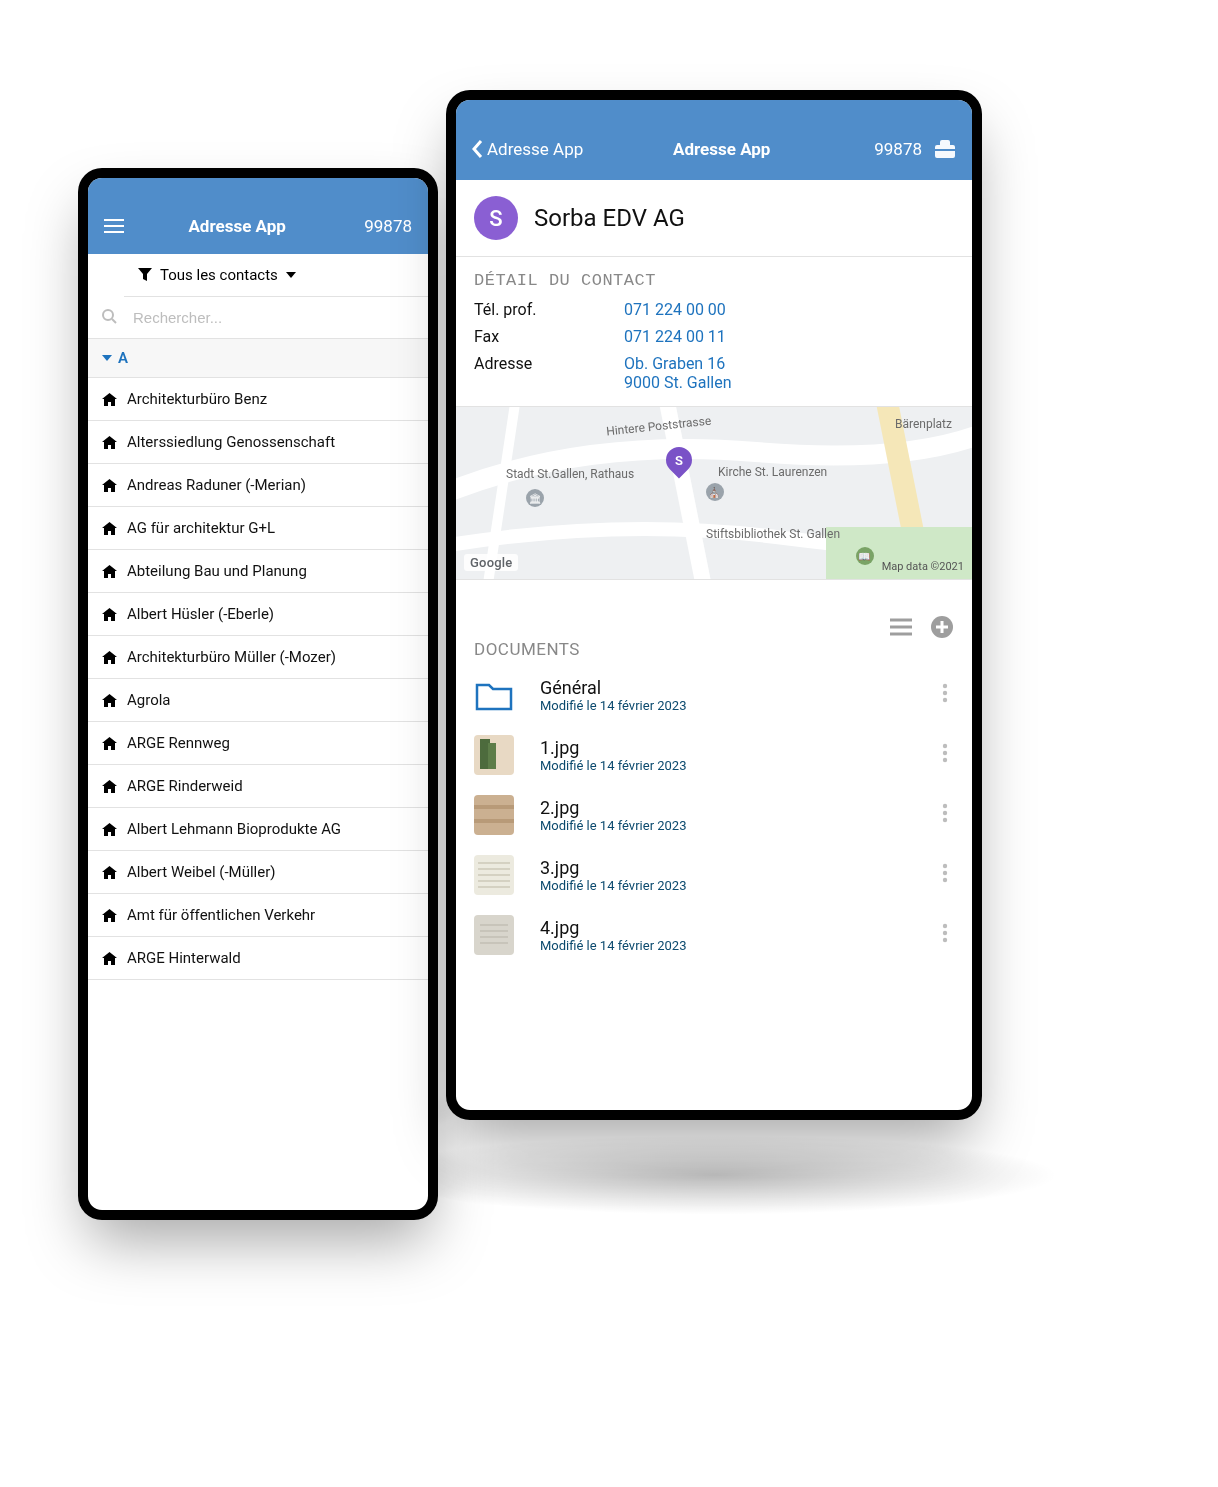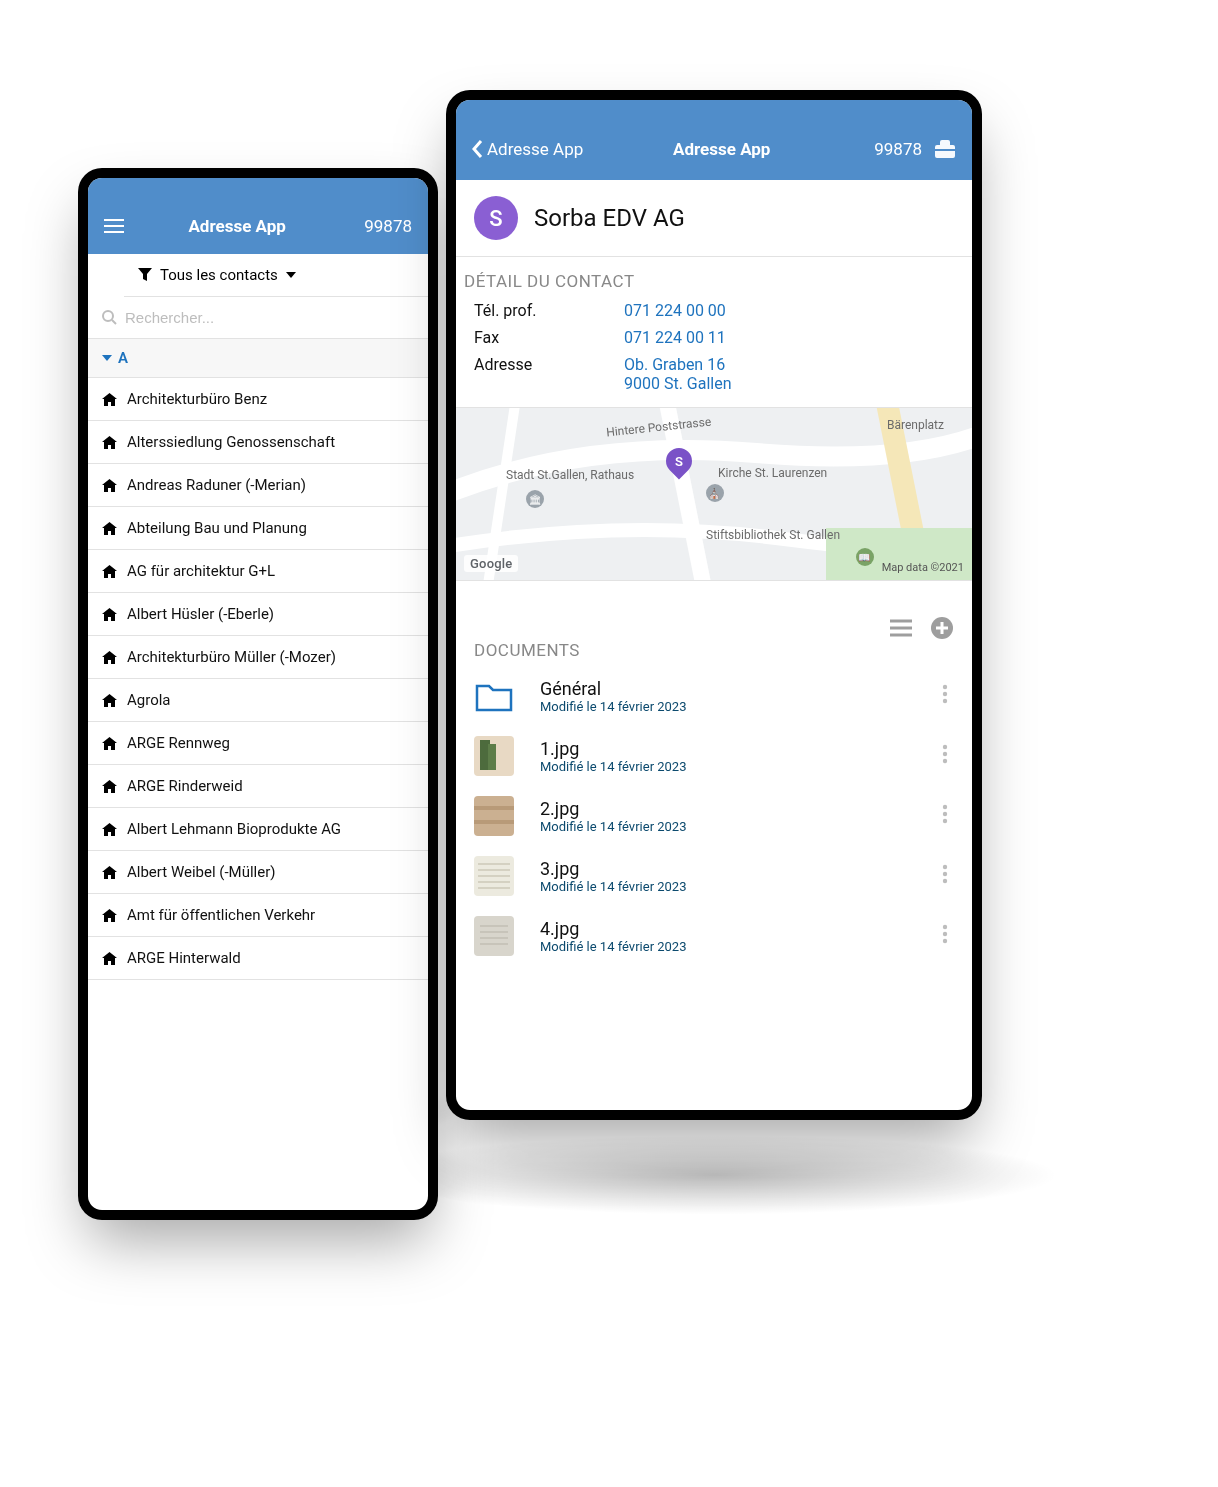--- a/index.html
+++ b/index.html
@@ -60,21 +60,21 @@
     background: #fff;
   }
   .filter-bar {
     display: flex; align-items: center; gap: 8px;
     padding: 12px 14px;
     font-size: 15px;
     color: #000;
     margin-left: 36px;
   }
   .search-bar {
-    display: flex; align-items: center; gap: 8px;
+    display: flex; gap: 16px;
     padding: 12px 14px;
   }
   .search-bar input {
     border: none; outline: none; flex: 1;
     font-size: 15px; color: #333;
   }
   .search-bar input::placeholder { color: #bdbdbd; }
 
   .section-header {
     display: flex; align-items: center; gap: 6px;
@@ -103,21 +103,22 @@
     width: 44px; height: 44px; border-radius: 50%;
     background: #8a5fd3; color: #fff;
     display: flex; align-items: center; justify-content: center;
     font-size: 22px; font-weight: 500;
   }
   .contact-name { font-size: 24px; font-weight: 400; color: #111; }
 
   .section-title {
     color: #888; letter-spacing: .5px;
     font-size: 17px; font-weight: 400;
-    padding: 14px 8px 6px;
+    padding: 14px 18px 6px;
+    font-family: Liberation Mono, monospace;
   }
 
   .detail-row {
     display: flex; padding: 4px 18px;
     font-size: 16px;
   }
   .detail-row .label { width: 150px; color: #111; }
   .detail-row .value { color: #1e73be; cursor: pointer; }
 
   .map {
@@ -267,29 +268,29 @@
           </svg>
         </span>
         <span>Andreas Raduner (-Merian)</span>
       </div>
       <div class="list-row">
         <span class="ic">
           <svg width="15" height="13" viewBox="0 0 15 13">
             <path fill="#000" d="M7.5 0 0 6h2v7h4V9h3v4h4V6h2z"></path>
           </svg>
         </span>
+        <span>AG für architektur G+L</span>
+      </div>
+      <div class="list-row">
+        <span class="ic">
+          <svg width="15" height="13" viewBox="0 0 15 13">
+            <path fill="#000" d="M7.5 0 0 6h2v7h4V9h3v4h4V6h2z"></path>
+          </svg>
+        </span>
         <span>Abteilung Bau und Planung</span>
-      </div>
-      <div class="list-row">
-        <span class="ic">
-          <svg width="15" height="13" viewBox="0 0 15 13">
-            <path fill="#000" d="M7.5 0 0 6h2v7h4V9h3v4h4V6h2z"></path>
-          </svg>
-        </span>
-        <span>AG für architektur G+L</span>
       </div>
       <div class="list-row">
         <span class="ic">
           <svg width="15" height="13" viewBox="0 0 15 13">
             <path fill="#000" d="M7.5 0 0 6h2v7h4V9h3v4h4V6h2z"></path>
           </svg>
         </span>
         <span>Albert Hüsler (-Eberle)</span>
       </div>
       <div class="list-row">
@@ -413,21 +414,21 @@
     <svg class="roads" viewBox="0 0 516 174" preserveAspectRatio="none">
       <rect width="516" height="174" fill="#eef0f2"></rect>
       <path d="M-20 90 Q120 30 300 45 T560 10" stroke="#fff" stroke-width="20" fill="none"></path>
       <path d="M-20 140 Q160 110 320 130 T560 150" stroke="#fff" stroke-width="14" fill="none"></path>
       <path d="M210 -10 L250 190" stroke="#fff" stroke-width="16" fill="none"></path>
       <path d="M60 -10 L30 190" stroke="#fff" stroke-width="10" fill="none"></path>
       <path d="M430 -10 L470 190" stroke="#f5e7b8" stroke-width="22" fill="none"></path>
       <rect x="370" y="120" width="160" height="60" fill="#cfe8c7"></rect>
     </svg>
     <div class="map-label" style="left:150px; top:12px; transform:rotate(-6deg);">Hintere Poststrasse</div>
-    <div class="map-label" style="right:28px; top:10px;">Bärenplatz</div>
+    <div class="map-label" style="right:20px; top:10px;">Bärenplatz</div>
     <div class="map-label" style="left:50px; top:60px;">Stadt St.Gallen, Rathaus</div>
     <div class="map-label" style="left:250px; top:58px;margin-left:12px;">Kirche St. Laurenzen</div>
     <div class="map-label" style="left:250px; top:120px;">Stiftsbibliothek St. Gallen</div>
     <div class="poi" style="left:70px; top:82px;">🏛</div>
     <div class="poi" style="left:250px; top:76px; background:#9aa3ab;">⛪</div>
     <div class="poi" style="left:400px; top:140px; background:#7aa366;">📖</div>
     <div class="marker">
         <span>S</span>
       </div>
     <div class="google-badge">Google</div>

